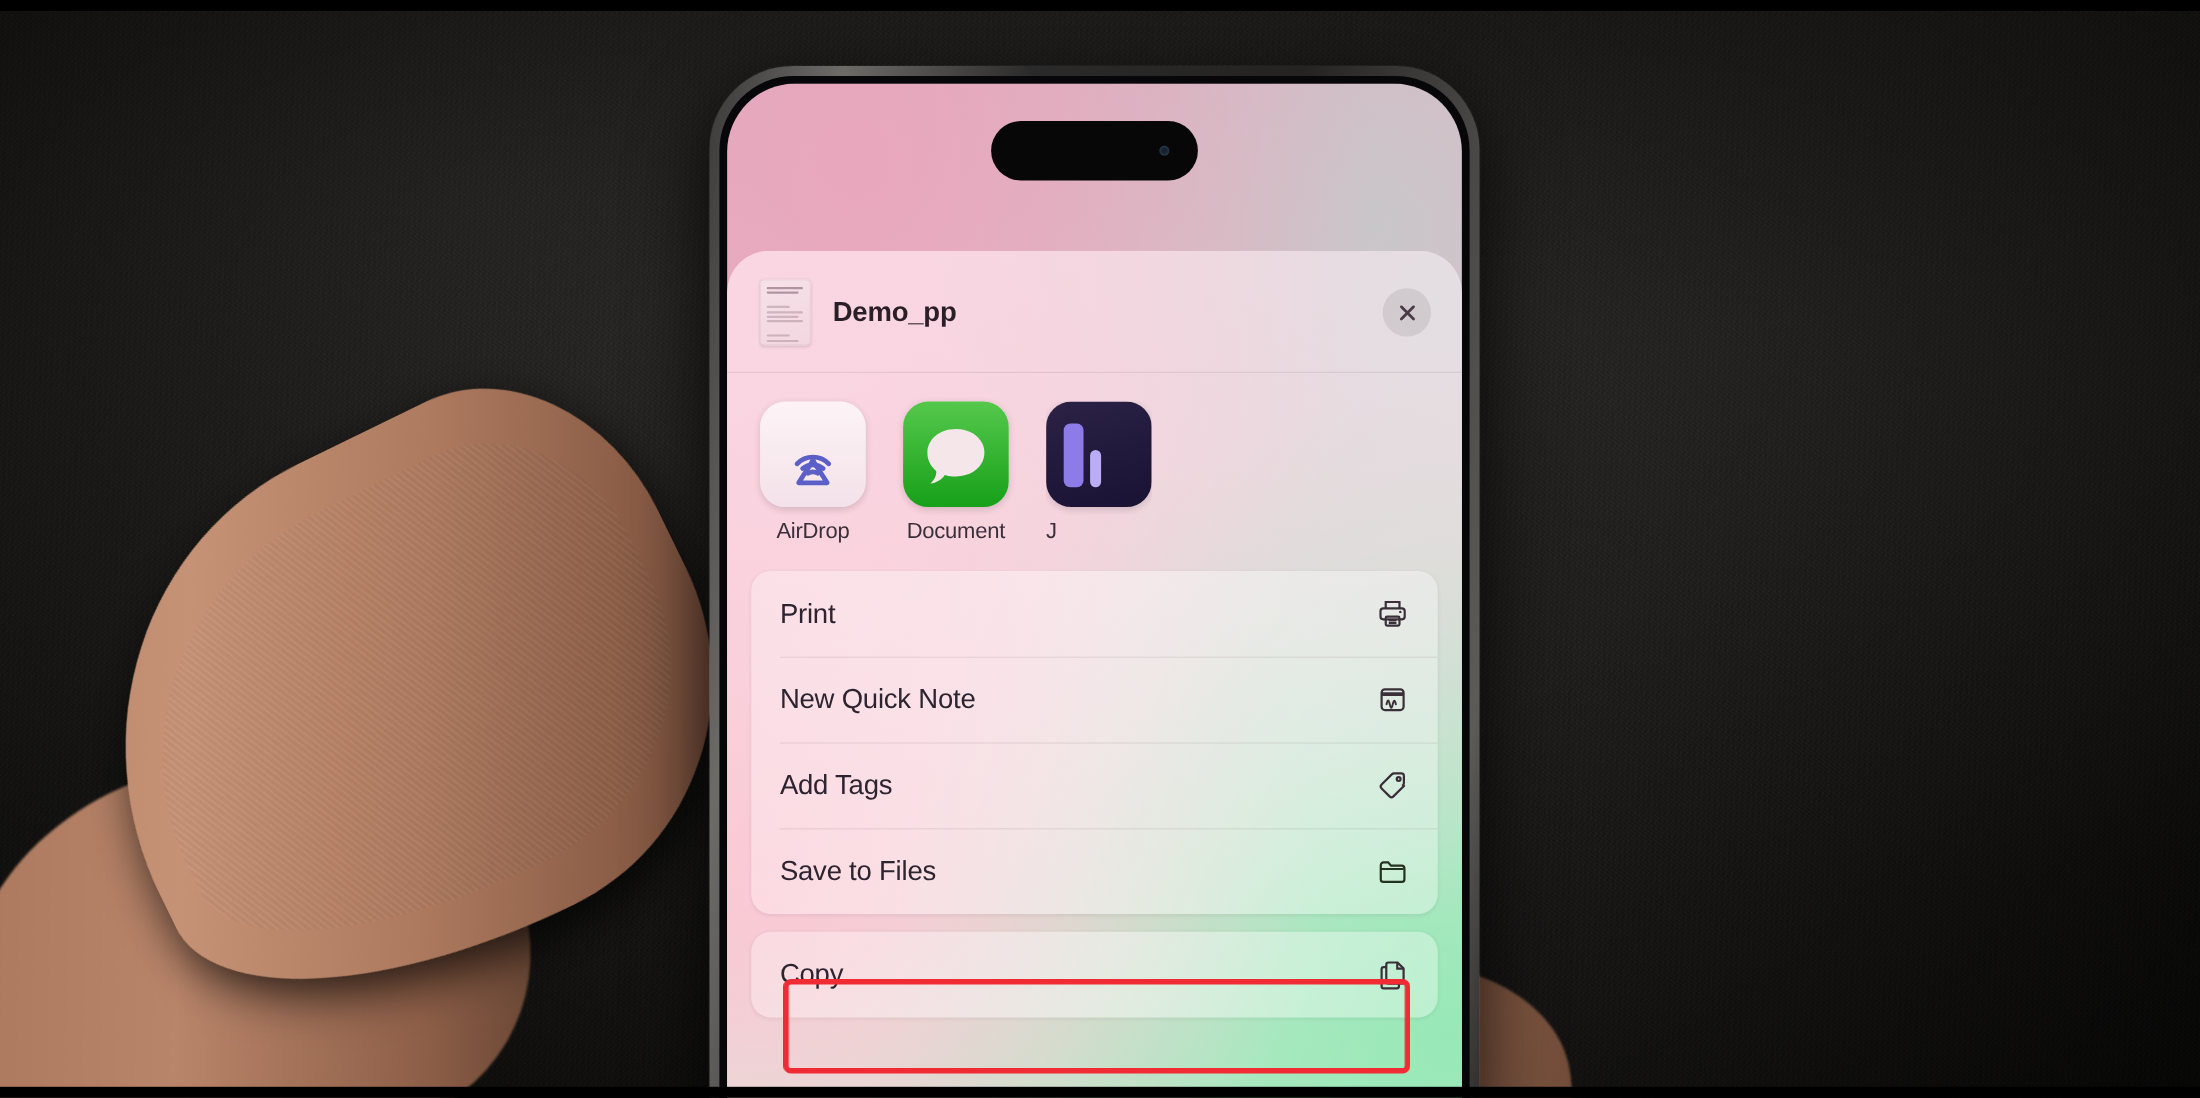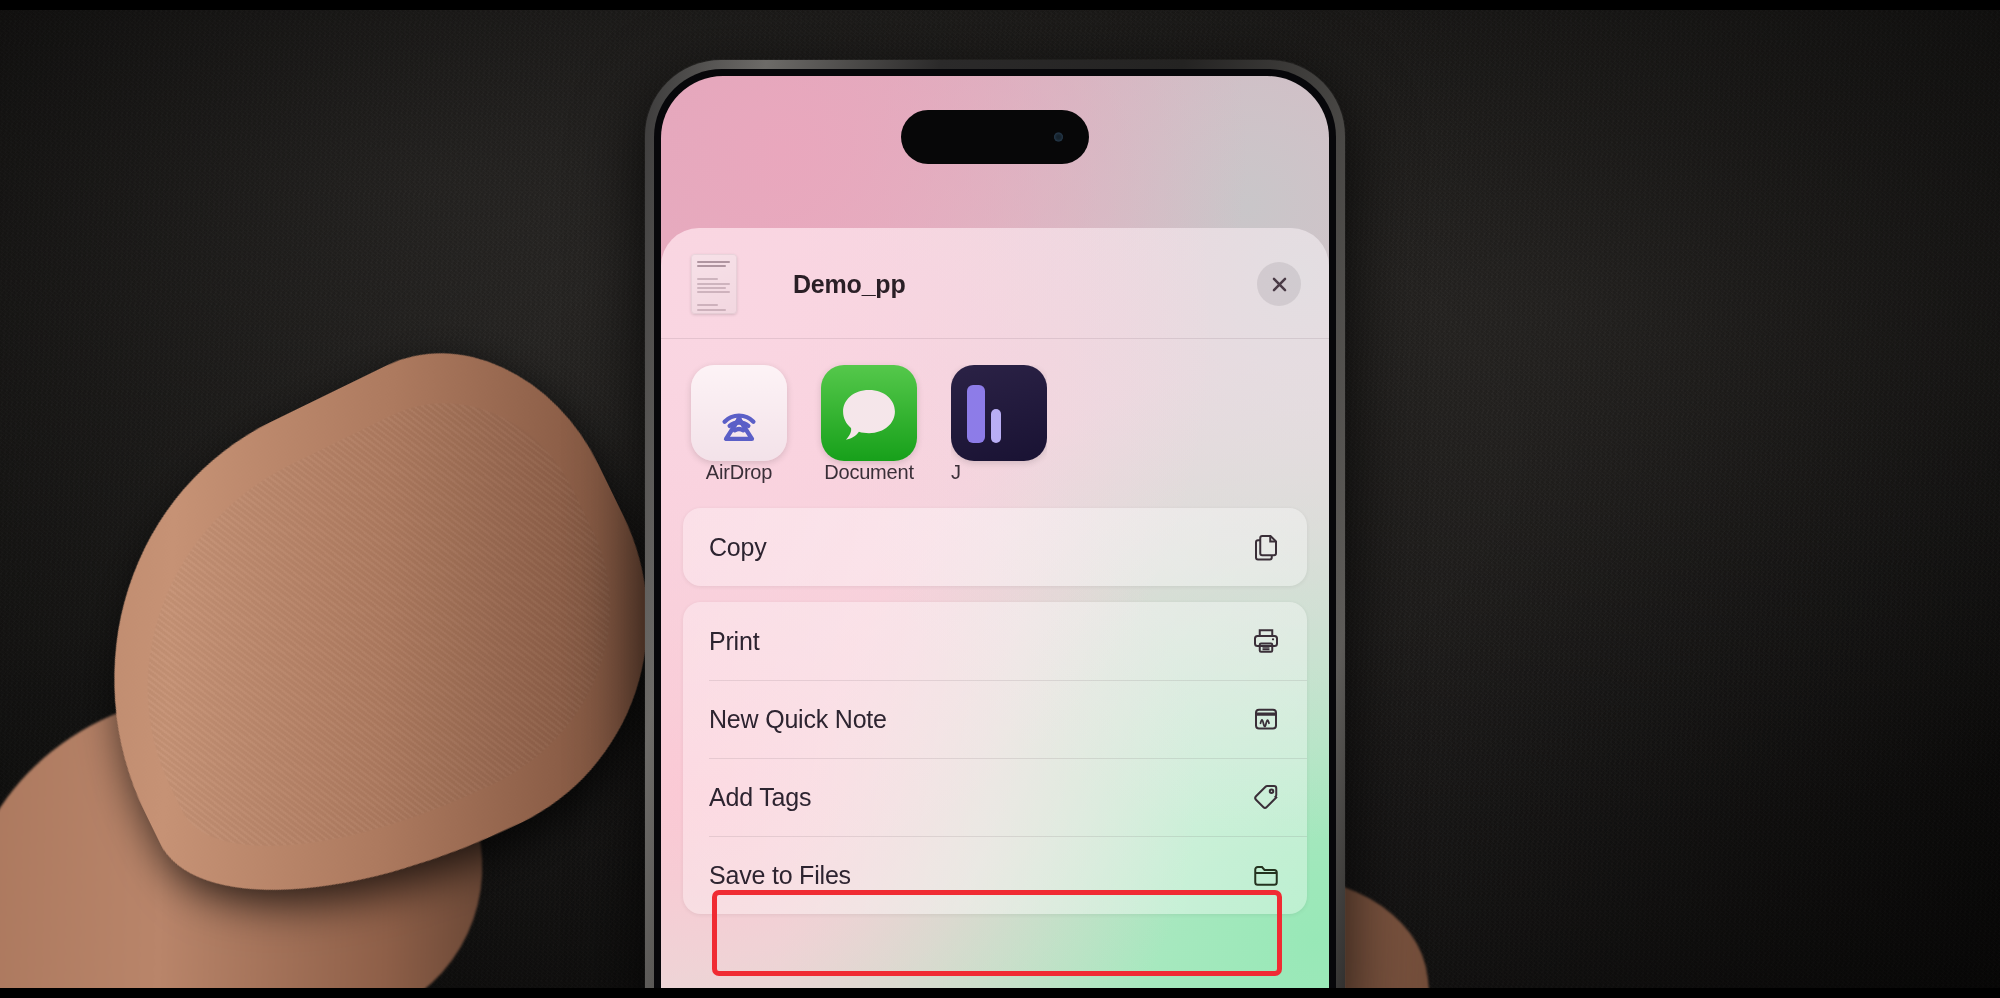--- a/index.html
+++ b/index.html
@@ -164,21 +164,21 @@
   .doc-thumb i {
     display:block; height:2px; margin-bottom:2.4px;
     background:rgba(90,60,75,.45); border-radius:1px;
   }
   .doc-thumb i.sh { width:62%; }
   .doc-thumb i.md { width:84%; }
   .doc-thumb i.lg { width:96%; }
   .doc-thumb i.gap { background:transparent; height:6px; }
   .doc-thumb i.fn { background:rgba(90,60,75,.25); }
 
-  .file-meta { flex:1 1 auto; min-width:0;margin-left:36px; }
+  .file-meta { flex:1 1 auto; min-width:0; }
   .file-name {
     font-size:25px; font-weight:700; color:#2a1f26;
     letter-spacing:-.2px; line-height:1.15;
   }
   .file-sub {
     margin-top:6px; font-size:22px; color:#6f6470; font-weight:400;
     letter-spacing:-.1px;
   }
   .close-btn {
     flex:0 0 auto; width:44px; height:44px; border-radius:50%;
@@ -196,21 +196,21 @@
     overflow:hidden;
   }
   .app { width:96px; flex:0 0 auto; text-align:center; cursor:pointer; }
   .app-tile {
     width:96px; height:96px; border-radius:23px;
     display:flex; align-items:center; justify-content:center;
     box-shadow:0 2px 7px rgba(0,0,0,.14);
     overflow:hidden; position:relative;
   }
   .app-label {
-    font-size:20px; color:#3a2f38; letter-spacing:-.2px;
+    margin-top:11px; font-size:20px; color:#3a2f38; letter-spacing:-.2px;
     white-space:nowrap;
   }
   .tile-airdrop { background:linear-gradient(180deg,#fdf3f6 0%,#f3e2e9 100%); }
   .tile-messages { background:linear-gradient(180deg,#55c84b 0%,#17a01a 100%); }
   .tile-mail { background:linear-gradient(180deg,#2e9bf5 0%,#1567e8 100%); }
   .tile-notes { background:linear-gradient(180deg,#f6f3ec 0%,#efeae1 100%); }
   .tile-notes .band {
     position:absolute; top:0; left:0; right:0; height:27px;
     background:linear-gradient(180deg,#f7b61b 0%,#eca60c 100%);
   }
@@ -353,83 +353,83 @@
                 <div class="bar2"></div>
             </div>
             <div class="app-label">J</div>
           </div>
 
         </div>
 
         <div class="actions">
 
           <div class="group">
+
+            <div class="row">
+              <span class="row-label">Print</span>
+              <span class="row-icon">
+                <svg viewBox="0 0 24 24" fill="none" stroke="#3a2f38" stroke-width="1.6">
+                  <path d="M7 8 V3.4 h10 V8"></path>
+                  <rect x="3.2" y="8" width="17.6" height="8" rx="2"></rect>
+                  <rect x="7" y="14" width="10" height="6.6" rx="1"></rect>
+                  <path d="M9.2 16.6 h5.6 M9.2 18.6 h5.6"></path>
+                  <circle cx="17.6" cy="10.6" r=".9" fill="#3a2f38" stroke="none"></circle>
+                </svg>
+              </span>
+            </div>
+
+            <div class="row">
+              <span class="row-label">New Quick Note</span>
+              <span class="row-icon">
+                <svg viewBox="0 0 24 24" fill="none" stroke="#3a2f38" stroke-width="1.6">
+                  <rect x="4" y="4.6" width="16" height="15" rx="2.4"></rect>
+                  <path d="M4 8 h16" stroke-width="2.6"></path>
+                  <path d="M7.6 15.4 c.9 -3.6 1.5 -3.6 2.3 0 c.8 3.4 1.5 3.4 2.2 0 c.8 -3.4 1.5 -3.4 2.3 0" stroke-width="1.4" stroke-linecap="round"></path>
+                </svg>
+              </span>
+            </div>
+
+            <div class="row">
+              <span class="row-label">Add Tags</span>
+              <span class="row-icon">
+                <svg viewBox="0 0 24 24" fill="none" stroke="#3a2f38" stroke-width="1.6">
+                  <path d="M20.2 12.4 L12.6 20 a2 2 0 0 1 -2.8 0 L4 14.2 a2 2 0 0 1 0 -2.8 L11.6 3.8
+                           a2 2 0 0 1 1.4 -.6 h5.4 a1.8 1.8 0 0 1 1.8 1.8 v5.4 a2 2 0 0 1 -.6 1.4 Z"></path>
+                  <circle cx="16.4" cy="7.4" r="1.4"></circle>
+                </svg>
+              </span>
+            </div>
+
+            <div class="row">
+              <span class="row-label">Save to Files</span>
+              <span class="row-icon">
+                <svg viewBox="0 0 24 24" fill="none" stroke="#24331f" stroke-width="1.6">
+                  <path d="M3.4 7.6 a2 2 0 0 1 2 -2 h3.4 l2 2.4 h7.8 a2 2 0 0 1 2 2 v7.8
+                           a2 2 0 0 1 -2 2 H5.4 a2 2 0 0 1 -2 -2 Z"></path>
+                  <path d="M3.4 10.4 h16.6"></path>
+                </svg>
+              </span>
+            </div>
+
+          </div>
+
+          <div class="group">
             <div class="row">
               <span class="row-label">Copy</span>
               <span class="row-icon">
                 <svg viewBox="0 0 24 24" fill="none" stroke="#3a2f38" stroke-width="1.6">
                   <path d="M9 3.2 h6.6 L20 7.6 V17 a1.6 1.6 0 0 1 -1.6 1.6 H9 A1.6 1.6 0 0 1 7.4 17 V4.8
                            A1.6 1.6 0 0 1 9 3.2 Z"></path>
                   <path d="M15.4 3.2 V7.6 H20"></path>
                   <path d="M7.4 6.6 H5.6 A1.6 1.6 0 0 0 4 8.2 V20.4 A1.6 1.6 0 0 0 5.6 22 H15
                            a1.6 1.6 0 0 0 1.6 -1.6 v-1.8"></path>
                 </svg>
               </span>
             </div>
           </div>
-
-          <div class="group">
-
-            <div class="row">
-              <span class="row-label">Print</span>
-              <span class="row-icon">
-                <svg viewBox="0 0 24 24" fill="none" stroke="#3a2f38" stroke-width="1.6">
-                  <path d="M7 8 V3.4 h10 V8"></path>
-                  <rect x="3.2" y="8" width="17.6" height="8" rx="2"></rect>
-                  <rect x="7" y="14" width="10" height="6.6" rx="1"></rect>
-                  <path d="M9.2 16.6 h5.6 M9.2 18.6 h5.6"></path>
-                  <circle cx="17.6" cy="10.6" r=".9" fill="#3a2f38" stroke="none"></circle>
-                </svg>
-              </span>
-            </div>
-
-            <div class="row">
-              <span class="row-label">New Quick Note</span>
-              <span class="row-icon">
-                <svg viewBox="0 0 24 24" fill="none" stroke="#3a2f38" stroke-width="1.6">
-                  <rect x="4" y="4.6" width="16" height="15" rx="2.4"></rect>
-                  <path d="M4 8 h16" stroke-width="2.6"></path>
-                  <path d="M7.6 15.4 c.9 -3.6 1.5 -3.6 2.3 0 c.8 3.4 1.5 3.4 2.2 0 c.8 -3.4 1.5 -3.4 2.3 0" stroke-width="1.4" stroke-linecap="round"></path>
-                </svg>
-              </span>
-            </div>
-
-            <div class="row">
-              <span class="row-label">Add Tags</span>
-              <span class="row-icon">
-                <svg viewBox="0 0 24 24" fill="none" stroke="#3a2f38" stroke-width="1.6">
-                  <path d="M20.2 12.4 L12.6 20 a2 2 0 0 1 -2.8 0 L4 14.2 a2 2 0 0 1 0 -2.8 L11.6 3.8
-                           a2 2 0 0 1 1.4 -.6 h5.4 a1.8 1.8 0 0 1 1.8 1.8 v5.4 a2 2 0 0 1 -.6 1.4 Z"></path>
-                  <circle cx="16.4" cy="7.4" r="1.4"></circle>
-                </svg>
-              </span>
-            </div>
-
-            <div class="row">
-              <span class="row-label">Save to Files</span>
-              <span class="row-icon">
-                <svg viewBox="0 0 24 24" fill="none" stroke="#24331f" stroke-width="1.6">
-                  <path d="M3.4 7.6 a2 2 0 0 1 2 -2 h3.4 l2 2.4 h7.8 a2 2 0 0 1 2 2 v7.8
-                           a2 2 0 0 1 -2 2 H5.4 a2 2 0 0 1 -2 -2 Z"></path>
-                  <path d="M3.4 10.4 h16.6"></path>
-                </svg>
-              </span>
-            </div>
-
-          </div>
         </div>
 
       </div>
     </div>
   </div>
 </div>
 
 <div class="highlight" style="left: 712px; top: 890px; width: 570px; height: 86px; border-color: rgb(240, 43, 51);"></div>
 
 </body></html>

